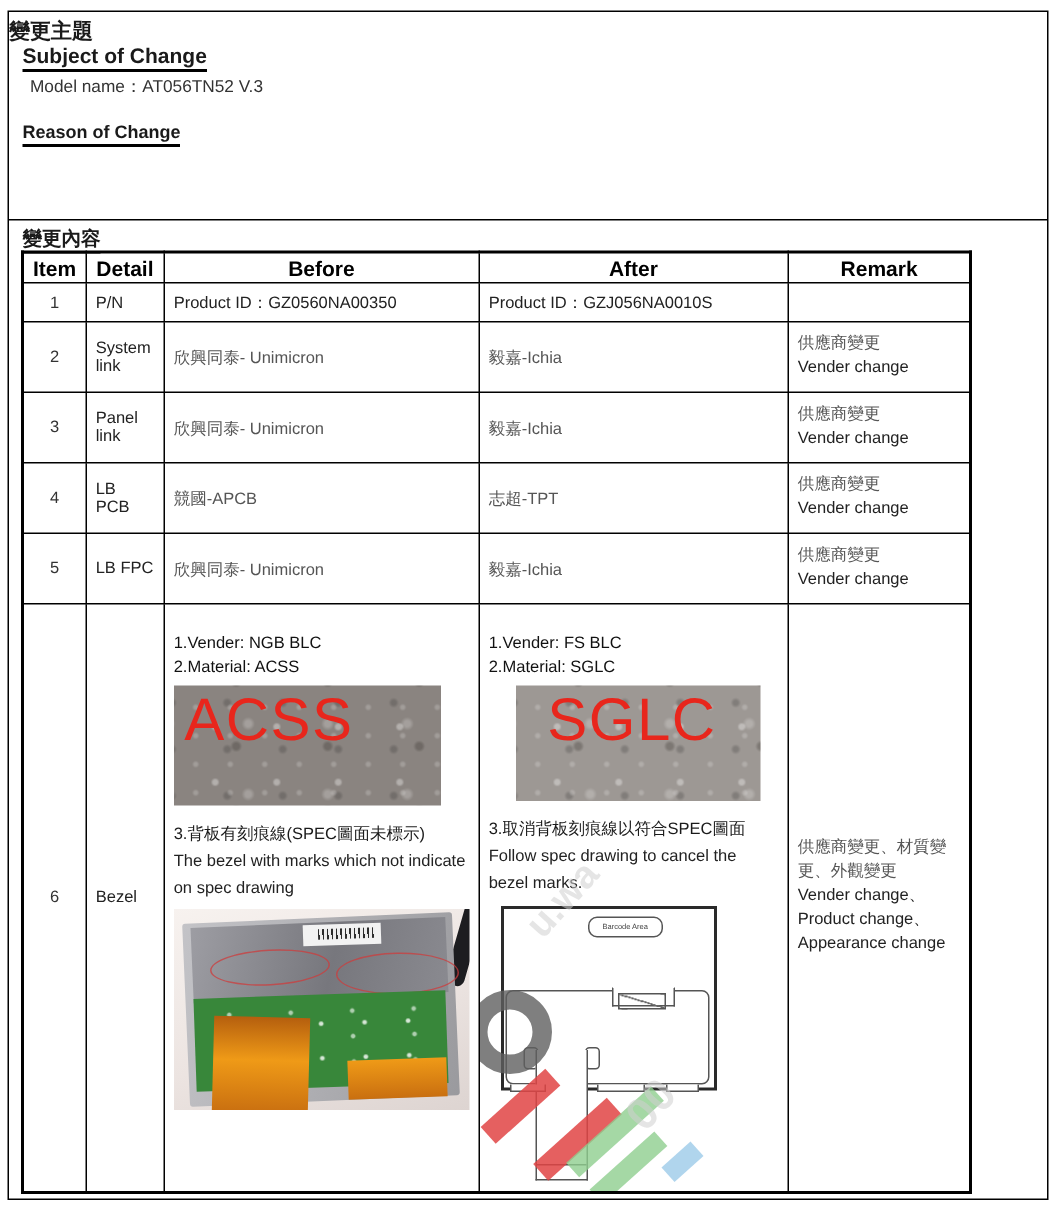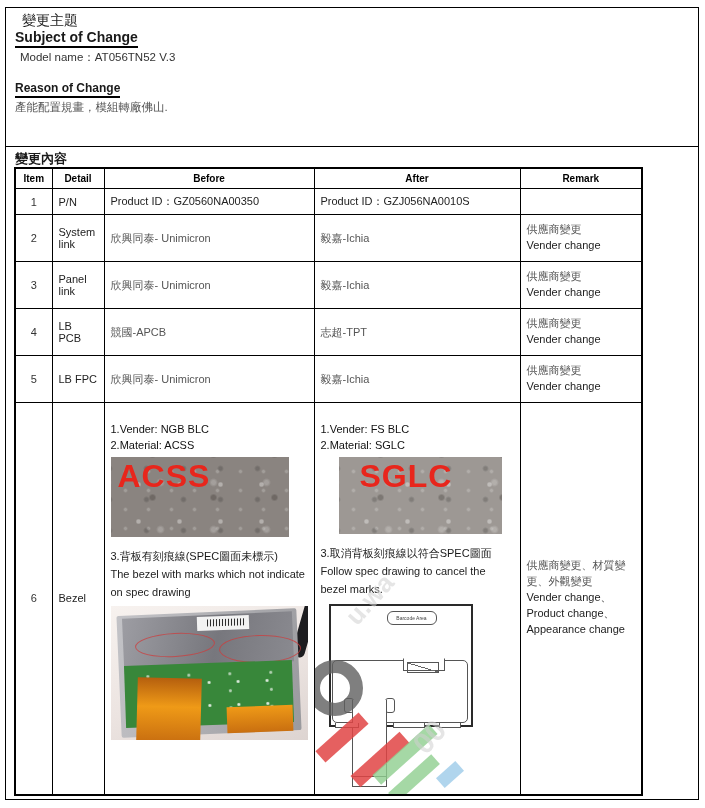--- a/index.html
+++ b/index.html
@@ -1,53 +1,53 @@
 <!DOCTYPE html>
 <html><head>
 <meta charset="utf-8">
 <style>
   html,body{margin:0;padding:0;background:#fff;}
   .page{position:relative;width:705px;height:808px;background:#fff;
         font-family:"Liberation Sans",sans-serif;color:#1a1a1a;overflow:hidden;}
   .sheet{position:absolute;left:5px;top:7px;width:692px;height:791px;border:1px solid #000;}
   
-  .t-zh{position:absolute;left:16px;top:4px;font-size:14px;font-weight:normal;}
+  .t-zh{position:absolute;left:0;top:4px;font-size:14px;font-weight:bold;}
   .t-en{position:absolute;left:9px;top:21px;font-size:14px;font-weight:bold;border-bottom:2px solid #000;padding-bottom:1px;}
   .model{position:absolute;left:14px;top:42px;font-size:11.5px;color:#333;}
   .r-title{position:absolute;left:9px;top:73px;font-size:12px;font-weight:bold;border-bottom:2px solid #000;padding-bottom:1px;}
   .r-zh{position:absolute;left:9px;top:92px;font-size:11.5px;color:#555;}
   .r-en{position:absolute;left:9px;top:107px;font-size:11.5px;color:#222;}
   .divider{position:absolute;left:0;right:0;top:138px;border-top:1px solid #000;}
   .s2-title{position:absolute;left:9px;top:142px;font-size:13px;font-weight:bold;border-bottom:1.5px solid #000;padding-bottom:0px;}
   
   table.chg{position:absolute;left:8px;top:159px;border-collapse:collapse;table-layout:fixed;
             font-size:11px;color:#222;border:2px solid #000;}
   table.chg td,table.chg th{border:1px solid #000;padding:1px 6px;vertical-align:middle;overflow:hidden;}
-  th{font-size:10px;font-weight:bold;text-align:center;height:17px;color:#000;}
+  th{font-size:14px;font-weight:bold;text-align:center;height:17px;color:#000;}
   .col-item{width:37px;} .col-detail{width:52px;} .col-before{width:202px;} .col-after{width:206px;} .col-remark{width:122px;}
   td.item{text-align:center;color:#333;}
   td.vend{color:#555;}
   .rz{color:#555;line-height:1.45;} .re{color:#222;line-height:1.45;}
   tr.r1{height:26px;} tr.rv{height:47px;} tr.r6{height:392px;}
   tr.r6 td.bcell,tr.r6 td.acell{vertical-align:top;padding-top:18px;}
   .bl{line-height:16px;color:#111;}
   
   .texture{position:relative;overflow:hidden;margin-top:4px;
     background-color:#8a8480;
     background-image:
       radial-gradient(circle, rgba(255,255,255,.35) 1.5px, transparent 3px),
       radial-gradient(circle, rgba(255,255,255,.22) 2px, transparent 4.5px),
       radial-gradient(circle, rgba(40,35,30,.28) 2px, transparent 4px),
       radial-gradient(circle, rgba(255,255,255,.20) 1px, transparent 2.5px),
       radial-gradient(circle, rgba(30,30,30,.22) 1.5px, transparent 3.5px);
     background-size:41px 37px,53px 47px,61px 43px,23px 19px,37px 31px;
     background-position:7px 9px,23px 2px,11px 19px,3px 5px,17px 27px;}
   .t1{width:178px;height:80px;}
   .t2{width:163px;height:77px;margin-left:18px;background-color:#9d9894;}
-  .tex-label{position:absolute;top:1px;font-size:32px;font-weight:bold;letter-spacing:1px;color:#e8261c;}
+  .tex-label{position:absolute;top:1px;font-size:40px;font-weight:normal;letter-spacing:1px;color:#e8261c;}
   .t1 .tex-label{left:7px;} .t2 .tex-label{left:21px;}
   .note{margin-top:10px;line-height:18px;}
   .note .nz{color:#1a1a1a;} .note .ne{color:#222;}
   
   .photo{position:relative;width:197px;height:134px;margin-top:5px;overflow:hidden;
          background:linear-gradient(160deg,#f7f2ef 0%,#ece4e1 55%,#ddd4d1 100%);}
   .ph-cable{position:absolute;right:-4px;top:-10px;width:13px;height:62px;background:#1d1d20;transform:rotate(16deg);border-radius:5px;}
   .ph-frame{position:absolute;left:8px;top:6px;width:180px;height:122px;background:linear-gradient(105deg,#c3c3c7,#9a9a9e);transform:rotate(-2.5deg);border-radius:2px;}
   .ph-plate{position:absolute;left:12px;top:9px;width:170px;height:50px;background:linear-gradient(105deg,#9d9da3,#77777d 55%,#8a8a90);transform:rotate(-2.5deg);}
   .ph-label{position:absolute;left:86px;top:10px;width:52px;height:14px;background:#f2f2f2;transform:rotate(-2deg);}
@@ -96,21 +96,20 @@
 <body>
 
 <div class="page">
   <div class="sheet">
 
     <div class="t-zh">變更主題</div>
     <div class="t-en">Subject of Change</div>
     <div class="model">Model name：AT056TN52 V.3</div>
 
     <div class="r-title">Reason of Change</div>
-    <div class="r-zh">產能配置規畫，模組轉廠佛山.</div>
 
     <div class="divider"></div>
     <div class="s2-title">變更內容</div>
 
     <table class="chg">
       <colgroup>
         <col class="col-item">
           <col class="col-detail">
           <col class="col-before">
           <col class="col-after">

